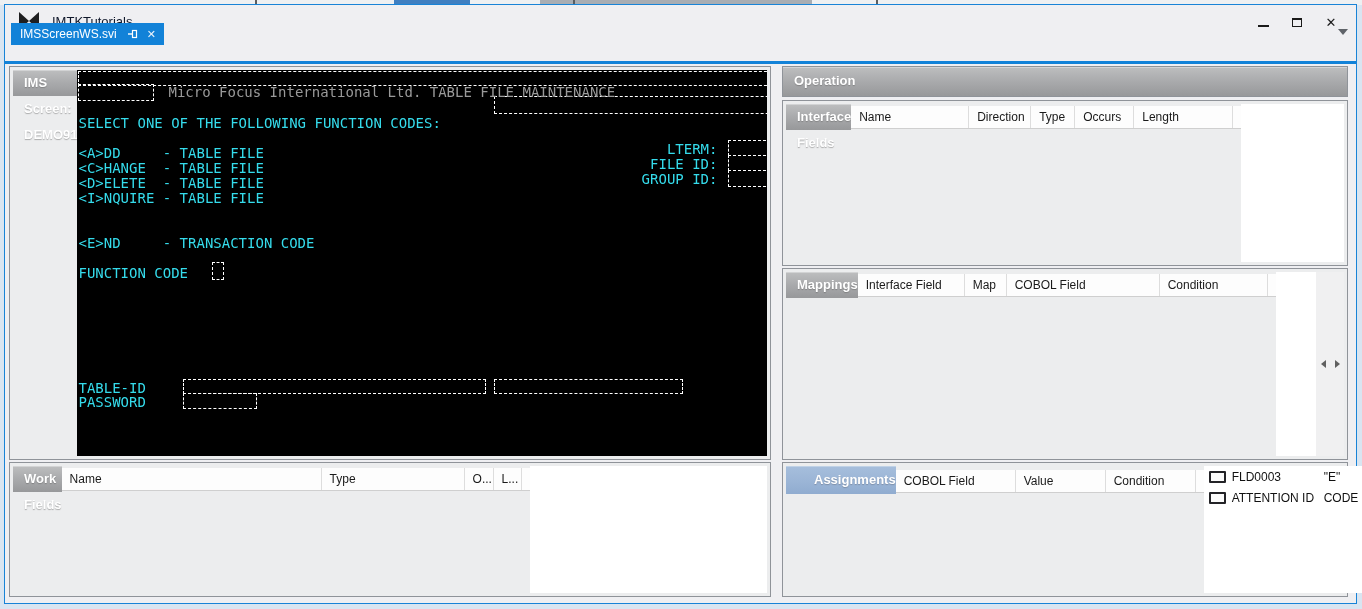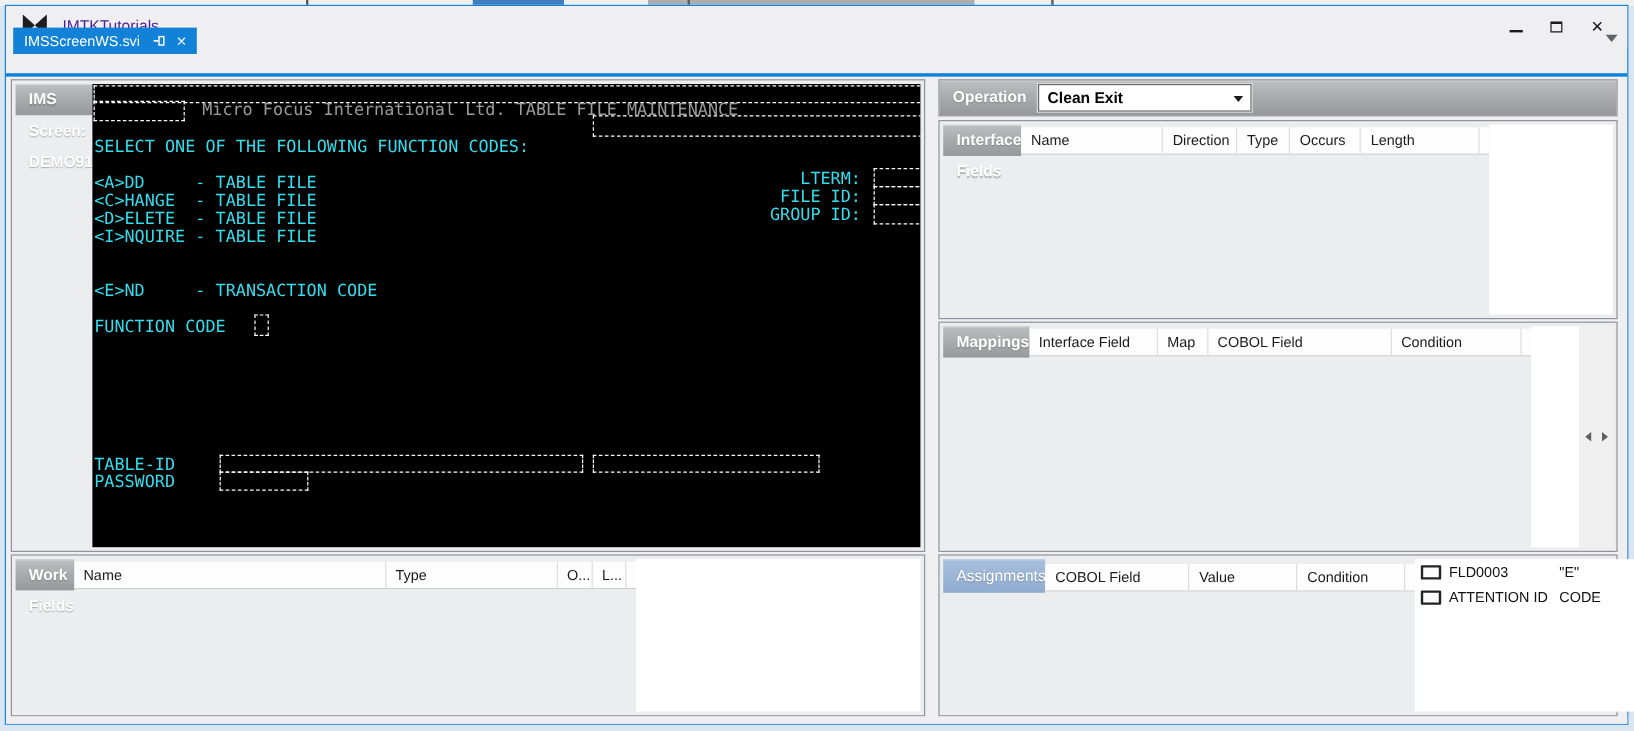--- a/index.html
+++ b/index.html
@@ -11,41 +11,41 @@
   .sliver .seg-blue{position:absolute;left:394px;top:0;width:76px;height:5px;background:#3f7fc1;}
   .sliver .seg-gray{position:absolute;left:540px;top:0;width:272px;height:5px;background:#a8adb3;}
   .sliver .tick{position:absolute;top:0;width:2px;height:5px;background:#5a5d60;}
 
   
   .window{position:absolute;left:4px;top:4px;width:1353px;height:600px;background:#efeff2;border:1px solid #1883d7;box-sizing:border-box;}
   .titlebar{position:absolute;left:0;top:0;width:100%;height:34px;background:#efeff2;}
   .vs-logo{position:absolute;left:14px;top:7px;width:22px;height:18px;display:flex;align-items:center;}
   .tri-l{width:0;height:0;border-top:9px solid transparent;border-bottom:9px solid transparent;border-left:10px solid #1e1e20;}
   .tri-r{width:0;height:0;border-top:9px solid transparent;border-bottom:9px solid transparent;border-right:10px solid #1e1e20;}
-  .wtitle{position:absolute;left:47px;top:9px;font-size:13px;color:#4c1d95;}
+  .wtitle{position:absolute;left:47px;top:9px;font-size:13px;color:#0f172a;}
   .winbtns{position:absolute;right:8px;top:6px;display:flex;}
   .wbtn{width:34px;height:22px;display:flex;align-items:center;justify-content:center;cursor:default;}
   .ico-min{width:11px;height:2px;background:#1a1a1a;margin-top:8px;}
   .ico-max{width:10px;height:9px;border:1px solid #1a1a1a;border-top:2px solid #1a1a1a;box-sizing:border-box;}
   .ico-x{font-size:13px;color:#1a1a1a;line-height:1;}
 
   
   .tabstrip{position:absolute;left:0;top:18px;width:100%;height:22px;}
   .tab{position:absolute;left:6px;top:0;height:22px;background:#1282d8;color:#fff;display:flex;align-items:center;padding:0 8px 0 9px;font-size:12px;}
   .tab .pin{margin-left:10px;}
   .tabx{margin-left:8px;font-size:11px;color:#eaf3fb;}
   .overflow{position:absolute;right:8px;top:6px;width:0;height:0;border-left:5px solid transparent;border-right:5px solid transparent;border-top:6px solid #5f6369;}
   .bluebar{position:absolute;left:0;top:56px;width:100%;height:3px;background:#1282d8;}
 
   .main{position:absolute;left:0;top:59px;width:1351px;height:539px;background:#efeff2;}
 
   
   .group{position:absolute;border:1px solid #8f9399;background:#ecedee;box-sizing:border-box;display:flex;flex-direction:row;padding:3px;}
   .ghead{height:26px;flex:0 0 26px;background:linear-gradient(180deg,#bdbebf 0%,#a9aaac 50%,#97989a 100%);box-shadow:inset 0 1px 0 #d2d3d4;color:#fff;font-weight:bold;font-size:13px;line-height:26px;padding-left:11px;text-shadow:0 1px 1px rgba(90,90,90,.45);}
-  .bhead{height:28px;flex:0 0 28px;background:linear-gradient(180deg,#a6bedc 0%,#9bb5d6 55%,#90acd0 100%);box-shadow:inset 0 1px 0 #bfd1e6;color:#fff;font-weight:normal;font-size:13px;line-height:28px;padding-left:11px;text-shadow:0 1px 1px rgba(100,110,125,.5);}
+  .bhead{height:28px;flex:0 0 28px;background:linear-gradient(180deg,#a6bedc 0%,#9bb5d6 55%,#90acd0 100%);box-shadow:inset 0 1px 0 #bfd1e6;color:#fff;font-weight:bold;font-size:13px;line-height:28px;padding-left:28px;text-shadow:0 1px 1px rgba(100,110,125,.5);}
   .colhdr{height:22px;flex:0 0 22px;background:#fdfdfd;border-bottom:1px solid #cfcfcf;display:flex;font-size:12px;color:#1a1a1a;margin-top:2px;}
   .cell{box-sizing:border-box;border-right:1px solid #ddd;padding:4px 0 0 8px;white-space:nowrap;overflow:hidden;}
   .tbody{flex:1 1 auto;background:#fff;}
   .trow{height:21px;display:flex;font-size:12px;color:#111;align-items:center;}
   .fld-ico{display:inline-block;width:13px;height:8px;border:2px solid #232327;background:#fbfbfb;border-radius:1px;margin:0 6px 0 5px;box-sizing:content-box;}
 
   
   .opbar{position:absolute;left:777px;top:2px;width:566px;height:31px;border:1px solid #8f9399;box-sizing:border-box;background:linear-gradient(180deg,#bdbebf 0%,#a9aaac 50%,#97989a 100%);box-shadow:inset 0 1px 0 #d2d3d4;}
   .oplabel{position:absolute;left:11px;top:6px;color:#fff;font-weight:bold;font-size:13px;text-shadow:0 1px 1px rgba(90,90,90,.45);}
   .combo{position:absolute;left:82px;top:3px;width:178px;height:23px;background:#fff;border:1px solid #696969;box-sizing:border-box;box-shadow:0 0 0 1px #d7d8d9;}
@@ -156,24 +156,20 @@
           <div class="cell" style="width:143px;">Type</div>
           <div class="cell" style="width:29px;">O...</div>
           <div class="cell" style="width:28px;">L...</div>
           <div class="cell" style="flex:1;border-right:none;"></div>
         </div>
         <div class="tbody"></div>
       </div>
 
       <div class="opbar">
         <span class="oplabel">Operation</span>
-        <div class="combo">
-          <span class="combo-text">Clean Exit</span>
-          <span class="combo-arrow"></span>
-        </div>
       </div>
 
       <div class="group" style="left:777px;top:36px;width:566px;height:166px;">
         <div class="ghead"><span>Interface Fields</span></div>
         <div class="colhdr">
           <div class="cell" style="width:118px;">Name</div>
           <div class="cell" style="width:62px;">Direction</div>
           <div class="cell" style="width:44px;">Type</div>
           <div class="cell" style="width:59px;">Occurs</div>
           <div class="cell" style="width:99px;">Length</div>

